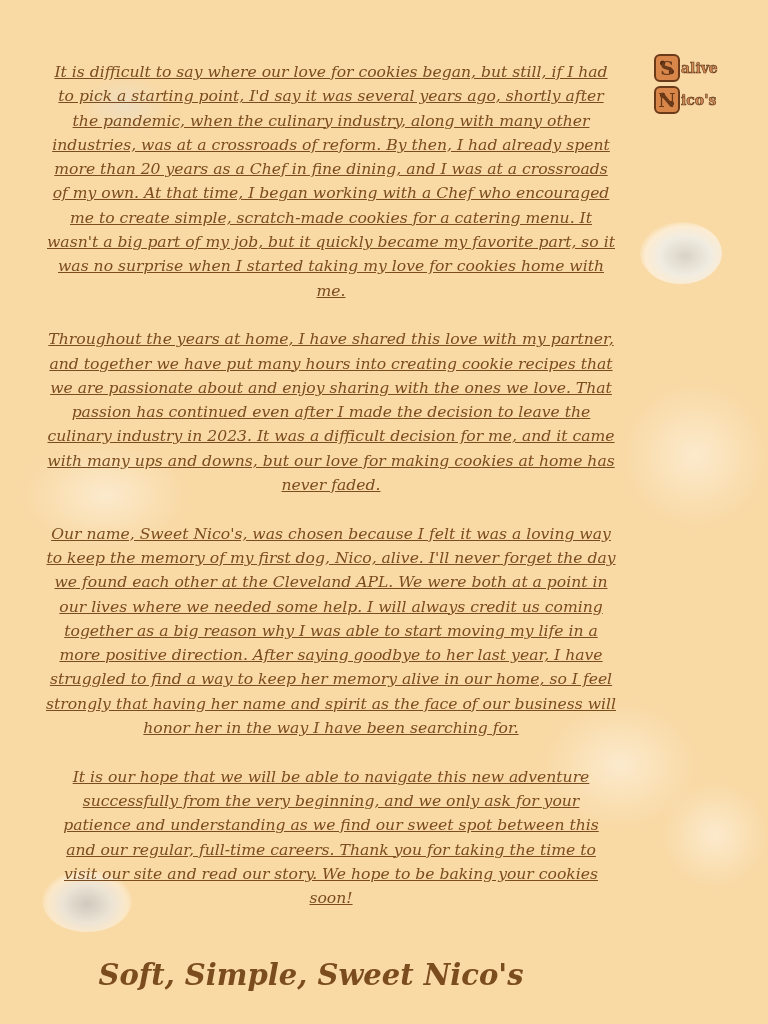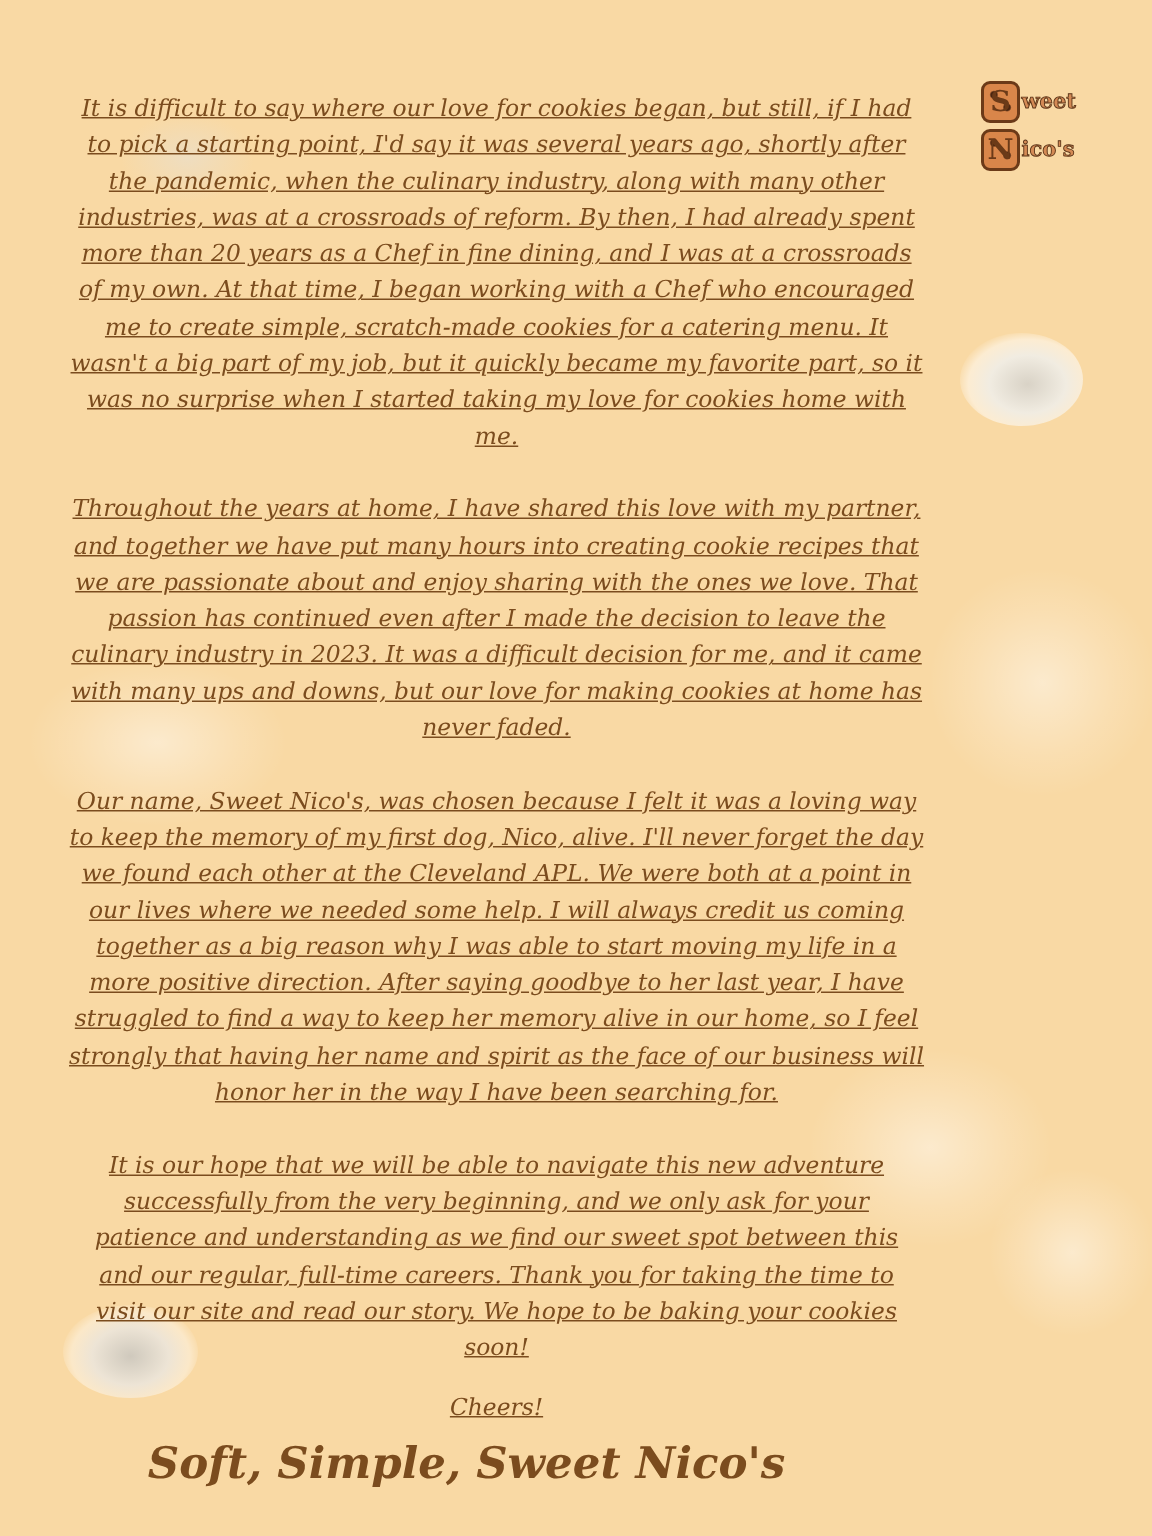--- a/index.html
+++ b/index.html
@@ -50,28 +50,27 @@
 <div class="dust dust-1"></div>
 <div class="dust dust-2"></div>
 <div class="dust dust-3"></div>
 <div class="dust dust-4"></div>
 <div class="flour flour-pile-right"></div>
 <div class="flour flour-pile-left"></div>
 
 <div class="logo">
 
   <div class="logo-line l1">
-    <span class="cap">S</span><span class="rest">weet</span>
+    <span class="cap">S</span><span class="rest">alive</span>
   </div>
   <div class="logo-line l2">
     <span class="cap">N</span><span class="rest">ico's</span>
   </div>
 </div>
 
 <div class="content">
   <p>It is difficult to say where our love for cookies began, but still, if I had to pick a starting point, I'd say it was several years ago, shortly after the pandemic, when the culinary industry, along with many other industries, was at a crossroads of reform. By then, I had already spent more than 20 years as a Chef in fine dining, and I was at a crossroads of my own. At that time, I began working with a Chef who encouraged me to create simple, scratch-made cookies for a catering menu. It wasn't a big part of my job, but it quickly became my favorite part, so it was no surprise when I started taking my love for cookies home with me.</p>
   <p>Throughout the years at home, I have shared this love with my partner, and together we have put many hours into creating cookie recipes that we are passionate about and enjoy sharing with the ones we love. That passion has continued even after I made the decision to leave the culinary industry in 2023. It was a difficult decision for me, and it came with many ups and downs, but our love for making cookies at home has never faded.</p>
   <p>Our name, Sweet Nico's, was chosen because I felt it was a loving way to keep the memory of my first dog, Nico, alive. I'll never forget the day we found each other at the Cleveland APL. We were both at a point in our lives where we needed some help. I will always credit us coming together as a big reason why I was able to start moving my life in a more positive direction. After saying goodbye to her last year, I have struggled to find a way to keep her memory alive in our home, so I feel strongly that having her name and spirit as the face of our business will honor her in the way I have been searching for.</p>
   <p class="closing">It is our hope that we will be able to navigate this new adventure successfully from the very beginning, and we only ask for your patience and understanding as we find our sweet spot between this and our regular, full-time careers. Thank you for taking the time to visit our site and read our story. We hope to be baking your cookies soon!</p>
-  <p class="closing">Cheers!</p>
 </div>
 
 <div class="tagline">Soft, Simple, Sweet Nico's</div>
 
 </body></html>

